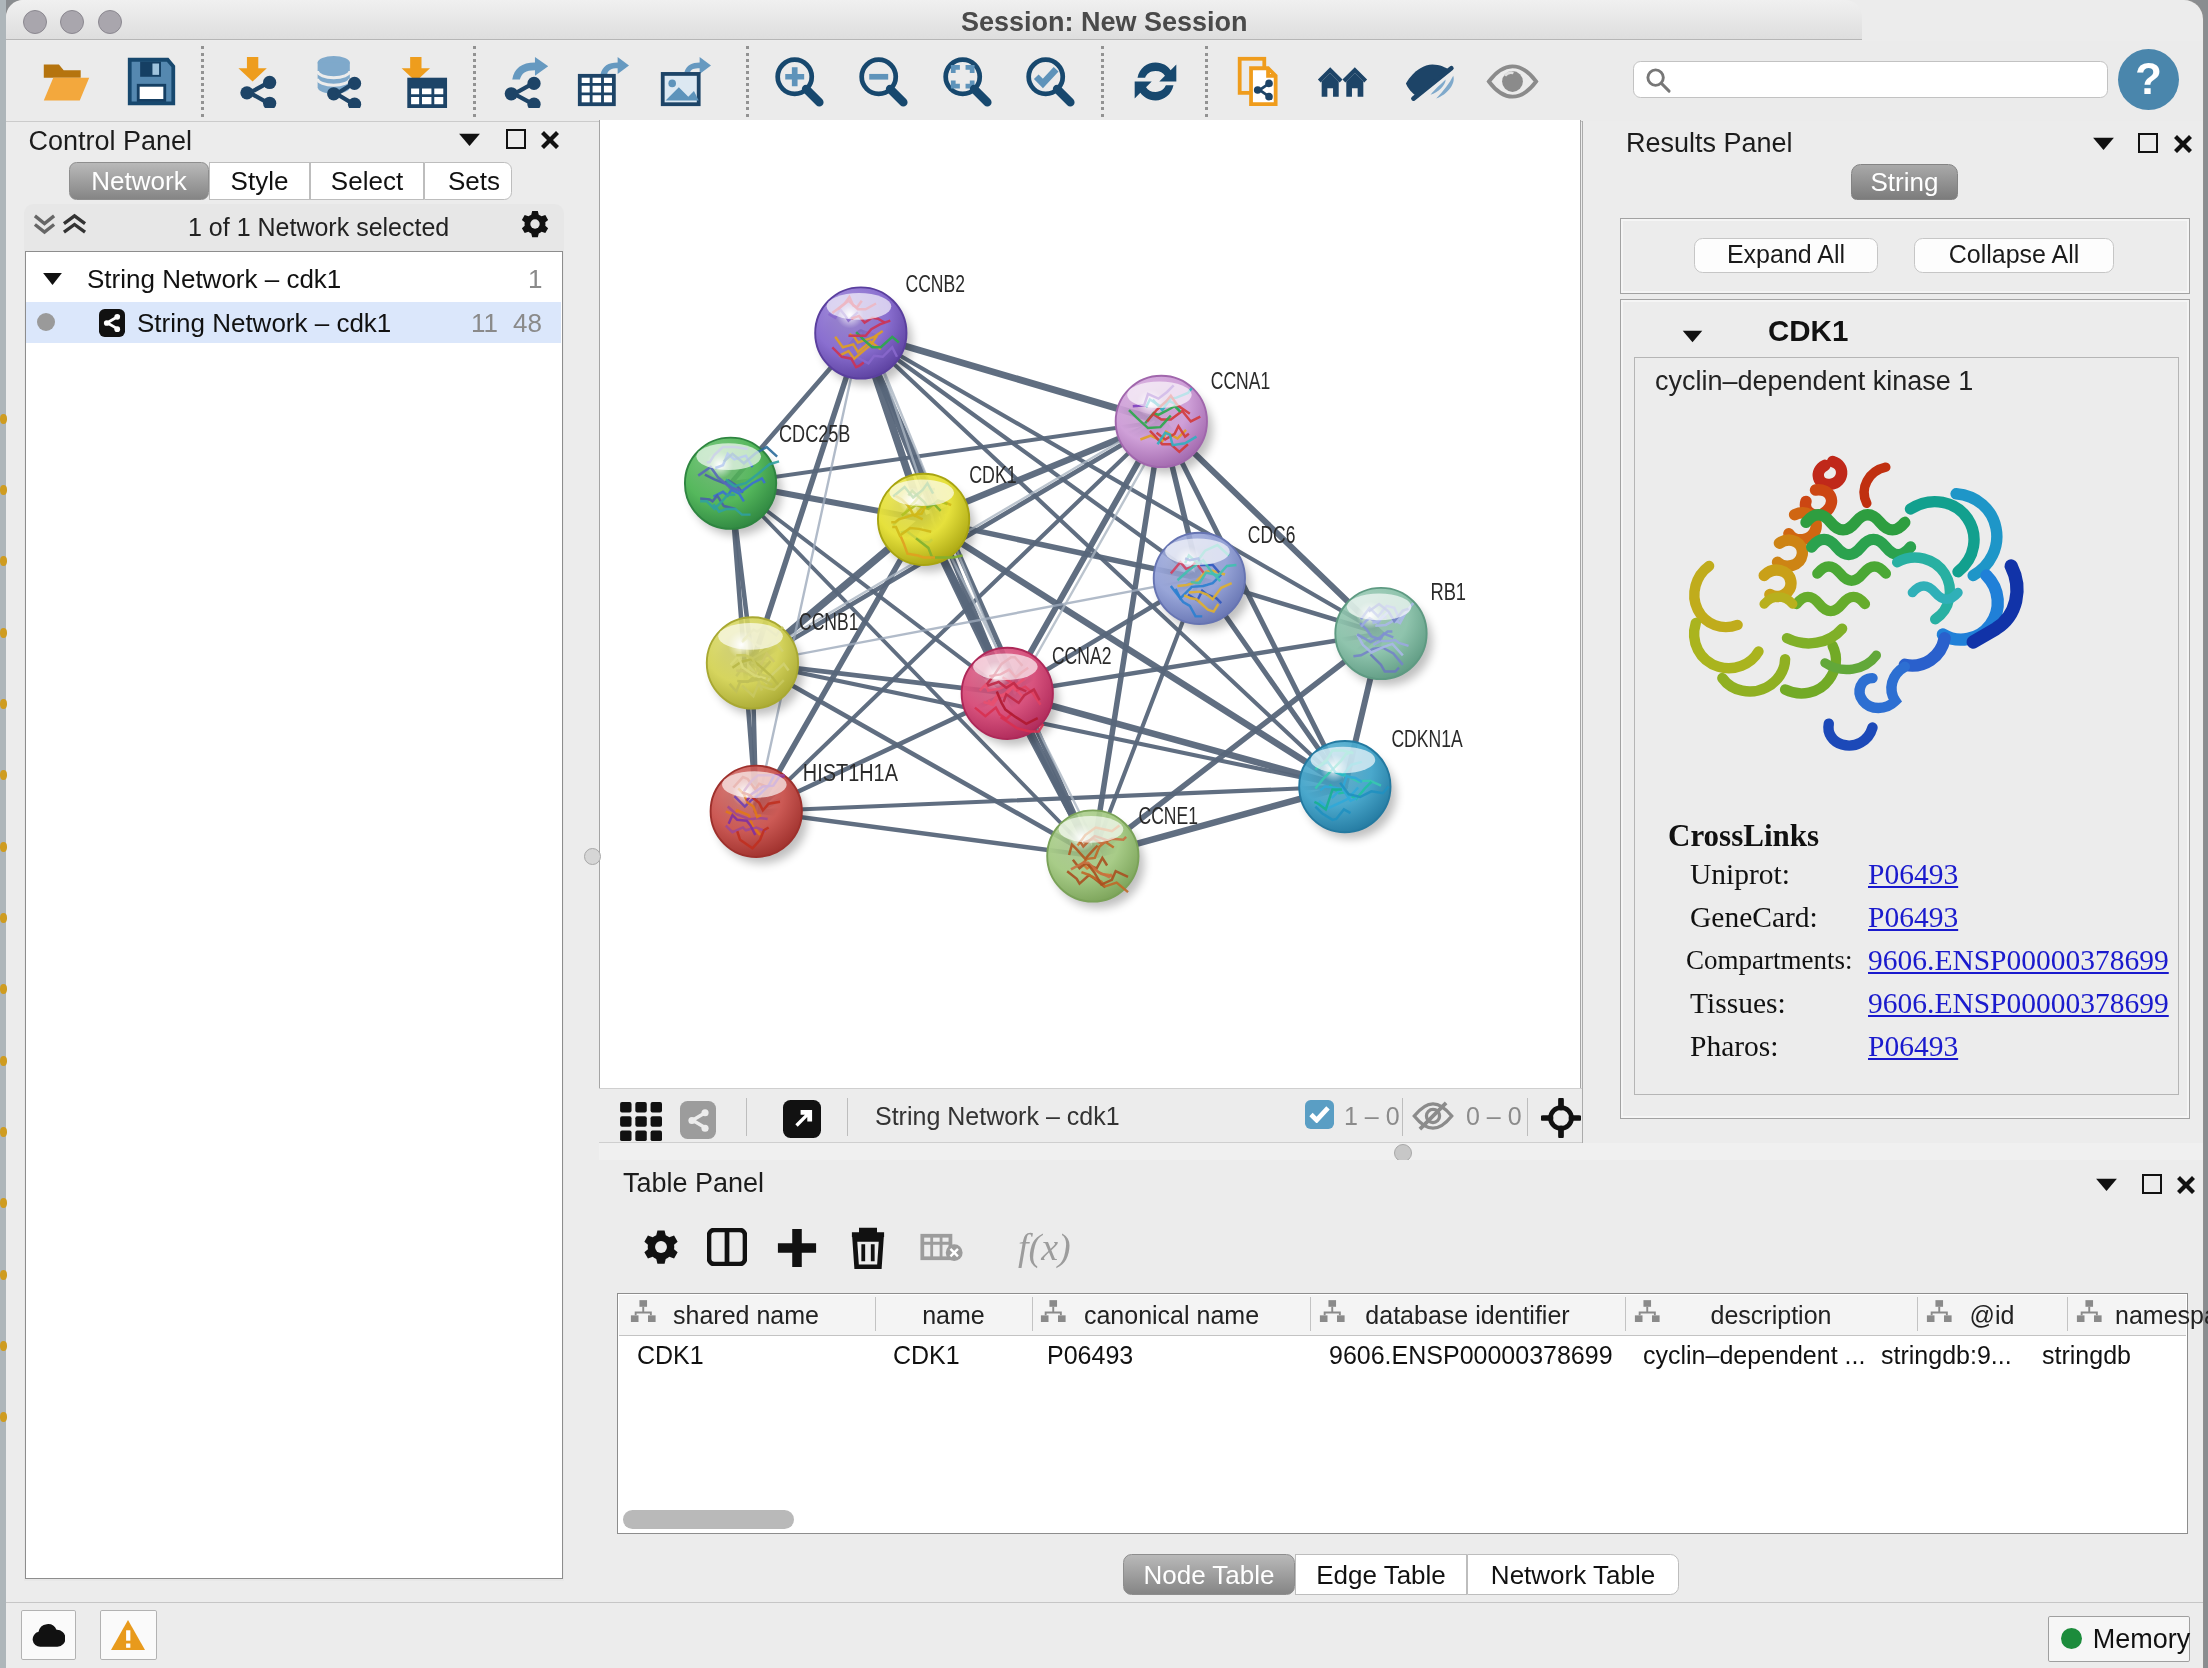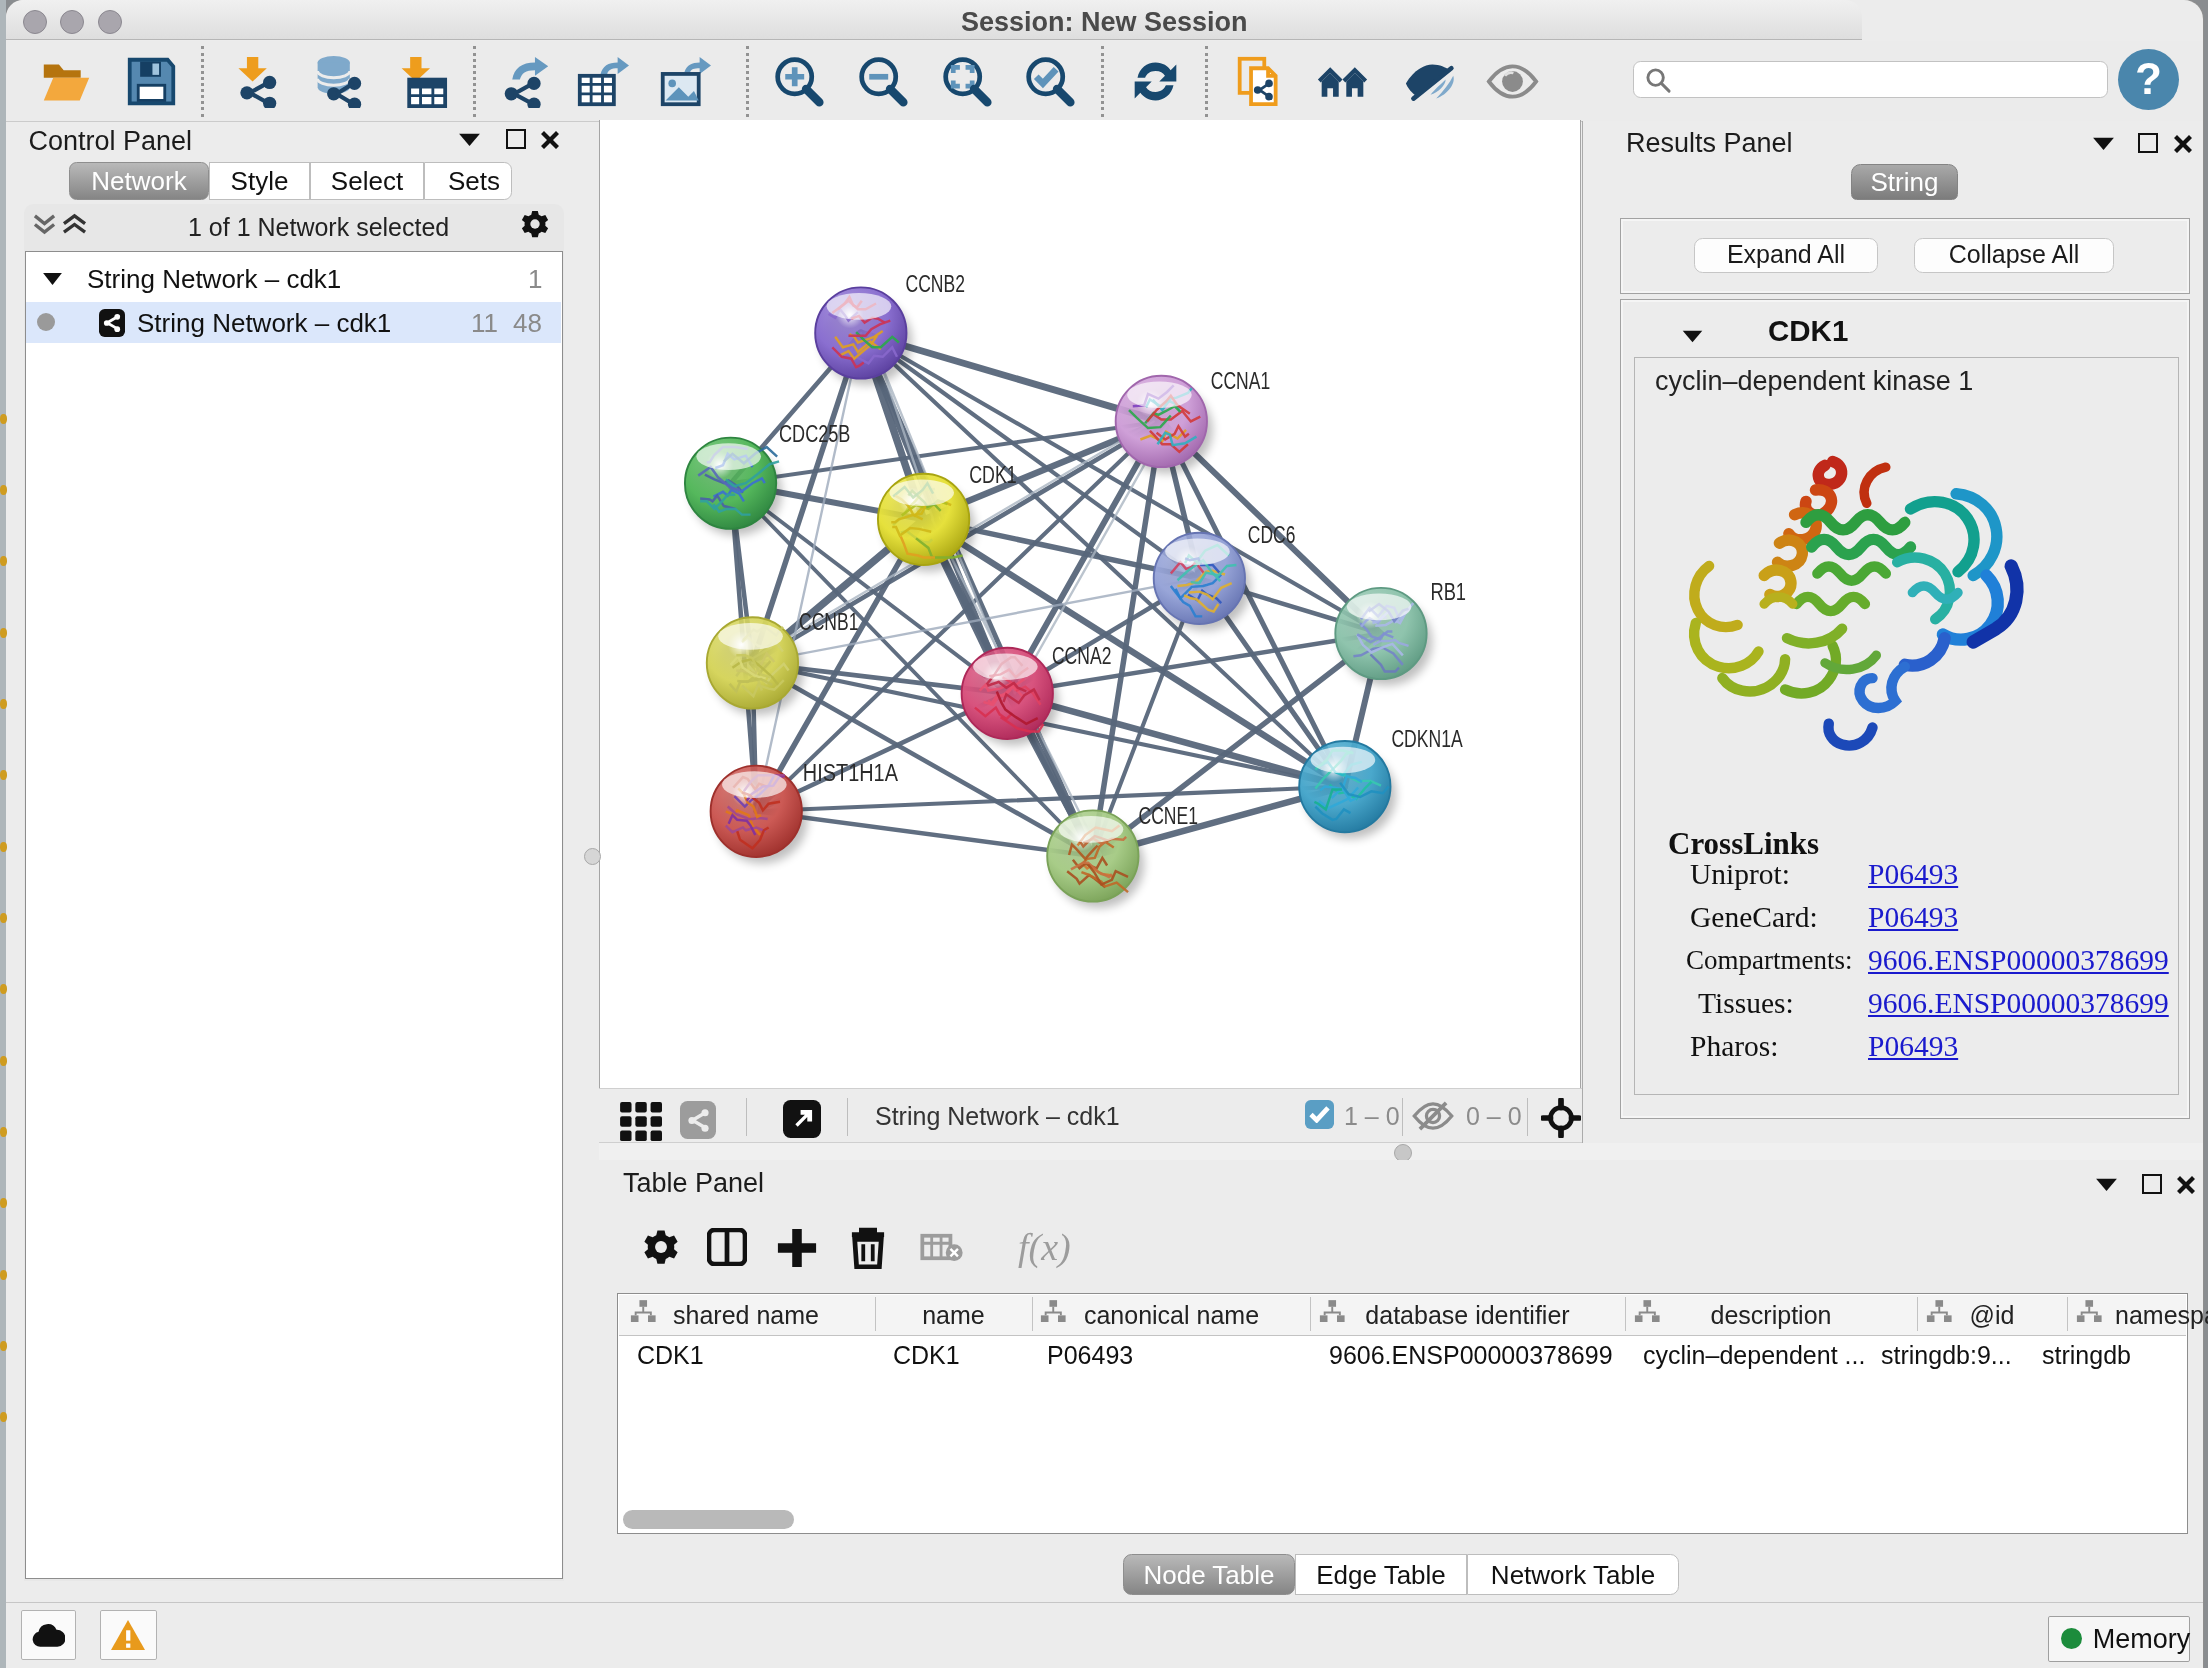--- a/index.html
+++ b/index.html
@@ -659,28 +659,28 @@
         <path d="M330 130 c14 14 16 36 4 52 c-12 16 -34 20 -50 10" stroke="#2080d8" stroke-width="13"></path>
         <path d="M286 196 c-4 20 -22 32 -42 28" stroke="#2a60cc" stroke-width="13"></path>
         <path d="M244 226 c-14 8 -18 24 -10 36 c-10 10 -26 10 -34 0 c-8 -10 -2 -24 10 -24" stroke="#2d6fd2" stroke-width="11"></path>
         <path d="M210 290 c-4 14 -18 22 -32 18 c-10 -3 -16 -12 -14 -22" stroke="#1c49b8" stroke-width="11"></path>
         <path d="M356 120 c12 24 6 52 -16 66 l-24 14" stroke="#1133a8" stroke-width="14"></path>
         <path d="M252 148 q12 -14 24 0 q12 14 24 0" stroke="#30b0b8" stroke-width="10"></path>
         <path d="M204 54 c-8 -16 2 -34 20 -38" stroke="#c03010" stroke-width="10"></path>
         <path d="M96 160 c8 -10 22 -10 30 0" stroke="#b8b01e" stroke-width="10"></path>
       </g>
     </svg>
-    <div class="lbl" style="left:85px;top:697px;font-size:31px;font-weight:bold;color:#111;font-family:'Liberation Serif',serif;margin-top:8px;">CrossLinks</div>
+    <div class="lbl" style="left:85px;top:697px;font-size:31px;font-weight:bold;color:#111;font-family:'Liberation Serif',serif;">CrossLinks</div>
     <div class="lbl" style="left:107px;top:737px;font-size:29.5px;color:#111;font-family:'Liberation Serif',serif;">Uniprot:</div>
     <div class="lbl" style="left:285px;top:737px;font-size:29.5px;color:#1a1acd;text-decoration:underline;font-family:'Liberation Serif',serif;">P06493</div>
     <div class="lbl" style="left:107px;top:780px;font-size:29.5px;color:#111;font-family:'Liberation Serif',serif;">GeneCard:</div>
     <div class="lbl" style="left:285px;top:780px;font-size:29.5px;color:#1a1acd;text-decoration:underline;font-family:'Liberation Serif',serif;">P06493</div>
     <div class="lbl" style="left:103px;top:824px;font-size:27px;color:#111;font-family:'Liberation Serif',serif;">Compartments:</div>
     <div class="lbl" style="left:285px;top:823px;font-size:29.5px;color:#1a1acd;text-decoration:underline;font-family:'Liberation Serif',serif;">9606.ENSP00000378699</div>
-    <div class="lbl" style="left:107px;top:866px;font-size:29.5px;color:#111;font-family:'Liberation Serif',serif;margin-left:8px;">Tissues:</div>
+    <div class="lbl" style="left:107px;top:866px;font-size:29.5px;color:#111;font-family:'Liberation Serif',serif;">Tissues:</div>
     <div class="lbl" style="left:285px;top:866px;font-size:29.5px;color:#1a1acd;text-decoration:underline;font-family:'Liberation Serif',serif;">9606.ENSP00000378699</div>
     <div class="lbl" style="left:107px;top:909px;font-size:29.5px;color:#111;font-family:'Liberation Serif',serif;">Pharos:</div>
     <div class="lbl" style="left:285px;top:909px;font-size:29.5px;color:#1a1acd;text-decoration:underline;font-family:'Liberation Serif',serif;">P06493</div>
   </div>
 
   <div id="tablepanel">
     <div class="lbl" style="left:24px;top:7.6px;font-size:27px;color:#1c1c1c;">Table Panel</div>
     <svg class="abs" style="left:1495px;top:16px;" width="25" height="17" viewBox="0 0 26 18">
         <path d="M2 3 h22 L13 16z" fill="#111"></path>
       </svg>

